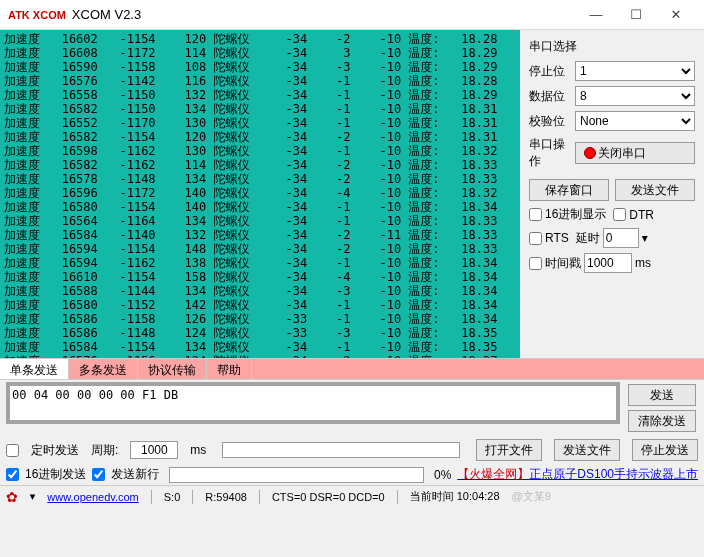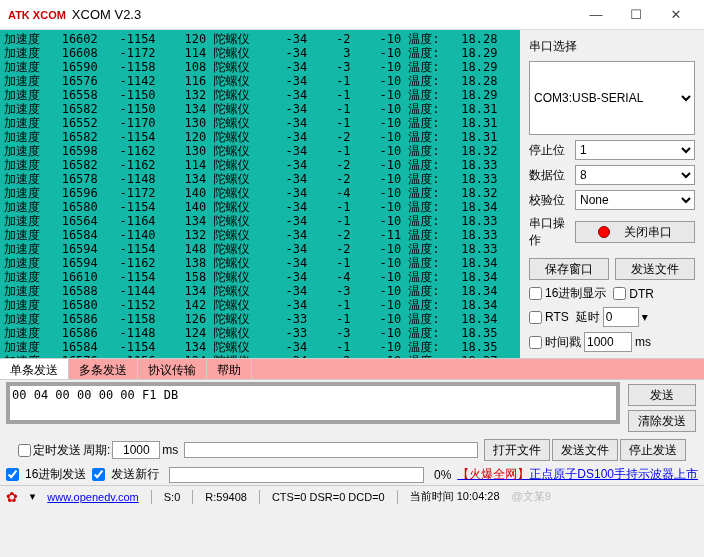--- a/index.html
+++ b/index.html
@@ -15,31 +15,31 @@
 .dataarea::-webkit-scrollbar-track { background: #f0f0f0; border-left: 1px solid #ddd; }
 .dataarea::-webkit-scrollbar-thumb { background: #c0c0c0; }
 .sidepanel { width: 184px; padding: 6px 9px; font-size: 12px; display: flex; flex-direction: column; gap: 5px; }
 .sp-title { margin: 2px 0 1px; }
 .sp-row { display: flex; align-items: center; gap: 4px; }
 .sp-label { width: 42px; }
 select { flex: 1; height: 20px; font-size: 12px; border: 1px solid #999; background: #fff; min-width: 0; }
 select.full { width: 100%; }
 .btn { height: 22px; padding: 0 8px; background: #e8e8e8; border: 1px solid #999; font-size: 12px; cursor: pointer; font-family: inherit; }
 .rec-ind { width: 12px; height: 12px; border-radius: 50%; background: #f00; border: 1px solid #800; display: inline-block; margin-right: 2px; }
-.sp-closebtn { flex: 1; display: flex; align-items: center; justify-content: center; gap: 12px; }
+.sp-closebtn { flex: 1; display: flex; align-items: center; gap: 0; }
 .sp-chk-row { display: flex; align-items: center; gap: 3px; flex-wrap: wrap; font-size: 12px; }
 .sp-chk-row input[type=checkbox] { margin: 0; }
 .time-input { width: 48px; height: 20px; border: 1px solid #999; font-size: 12px; padding: 0 2px; }
 .tabbar { display: flex; background: #fca5a5; border-top: 1px solid #ccc; border-bottom: 1px solid #ccc; height: 22px; }
 .tab { padding: 3px 10px; border-right: 1px solid #ccc; cursor: pointer; }
 .tab.active { background: #fff; }
 .textbox { width: 640px; height: 42px; border: 4px solid #a3a3a3; font-family: SimSun, monospace; font-size: 12px; padding: 2px; resize: none; margin: 2px 0 2px 6px; }
 .sendarea { display: flex; }
 .sendright { flex: 1; display: flex; flex-direction: column; gap: 4px; align-items: flex-end; padding: 4px 8px; justify-content: center; }
-.optrow { display: flex; align-items: center; gap: 2px; padding: 3px 18px; font-size: 12px; justify-content: flex-end; }
+.optrow { display: flex; align-items: center; gap: 12px; padding: 3px 6px; font-size: 12px; justify-content: flex-end; }
 .optrow .period { width: 48px; height: 18px; border: 1px solid #999; font-size: 12px; text-align: center; }
 .progress { flex: 1; height: 16px; border: 1px solid #999; background: #fff; margin: 0 4px; }
 .linkrow { display: flex; align-items: center; gap: 6px; padding: 2px 6px; font-size: 12px; }
 .ad { color: #00e; text-decoration: underline; margin-left: auto; font-size: 12px; }
 .ad .hot { color: #c00; }
 .statusbar { height: 22px; border-top: 1px solid #ccc; display: flex; align-items: center; padding: 0 6px; gap: 12px; font-size: 11px; background: #f0f0f0; }
 .gear { color: #c00; font-size: 14px; }
 .statlink { color: #00e; text-decoration: underline; }
 .statsep { border-left: 1px solid #aaa; height: 14px; }
 </style>
@@ -78,21 +78,20 @@
 加速度   16610   -1154    158 陀螺仪     -34    -4    -10 温度:   18.34
 加速度   16588   -1144    134 陀螺仪     -34    -3    -10 温度:   18.34
 加速度   16580   -1152    142 陀螺仪     -34    -1    -10 温度:   18.34
 加速度   16586   -1158    126 陀螺仪     -33    -1    -10 温度:   18.34
 加速度   16586   -1148    124 陀螺仪     -33    -3    -10 温度:   18.35
 加速度   16584   -1154    134 陀螺仪     -34    -1    -10 温度:   18.35
 加速度   16576   -1156    134 陀螺仪     -34    -2    -10 温度:   18.37
 加速度   16612   -1164    130 陀螺仪     -34    -1    -10 温度:   18.36</div>
   <div class="sidepanel">
     <div class="sp-title">串口选择</div>
-    <select class="full"><option>COM3:USB-SERIAL</option></select>
 
     <div class="sp-row">
         <span class="sp-label">停止位</span>
         <select><option>1</option></select>
       </div>
     <div class="sp-row">
         <span class="sp-label">数据位</span>
         <select><option>8</option></select>
       </div>
     <div class="sp-row">

